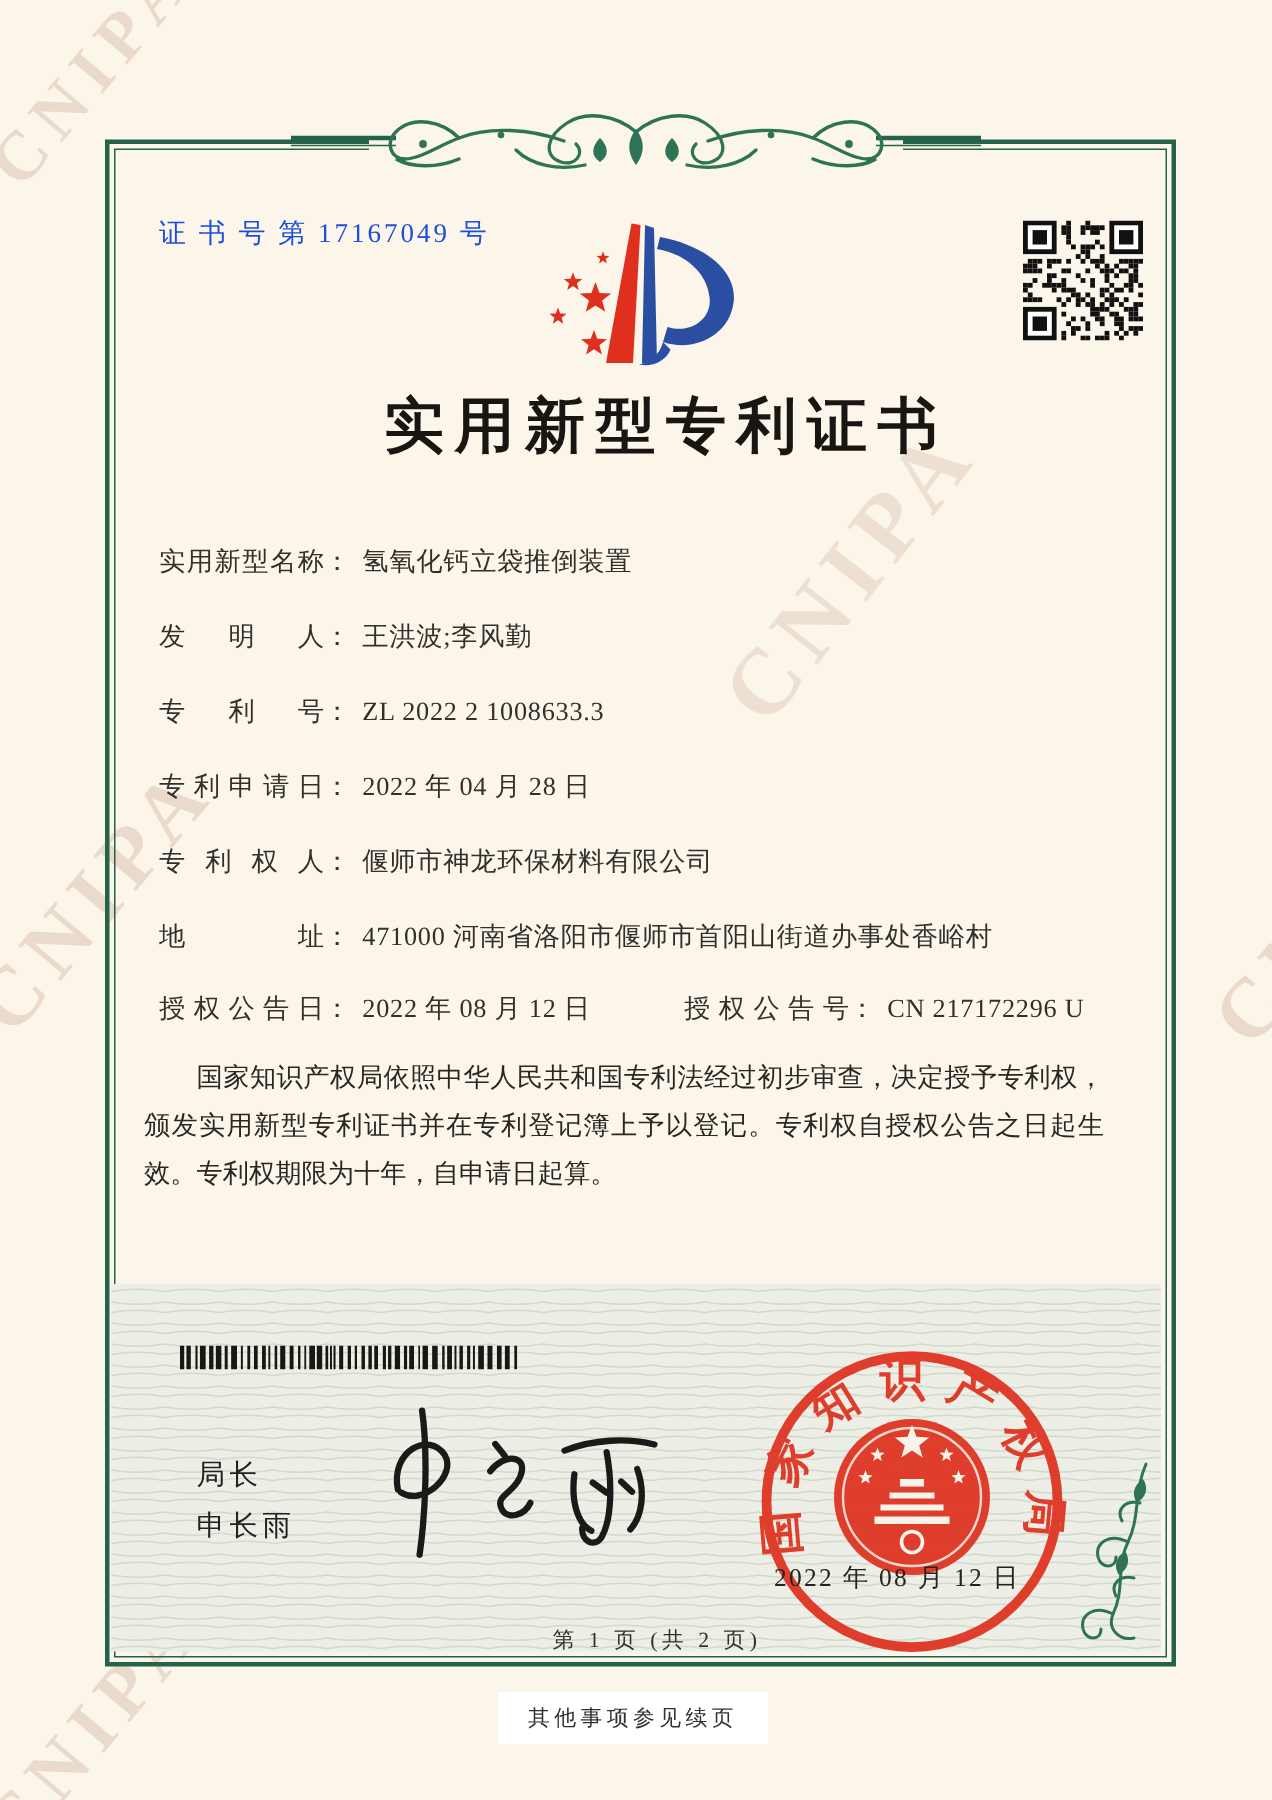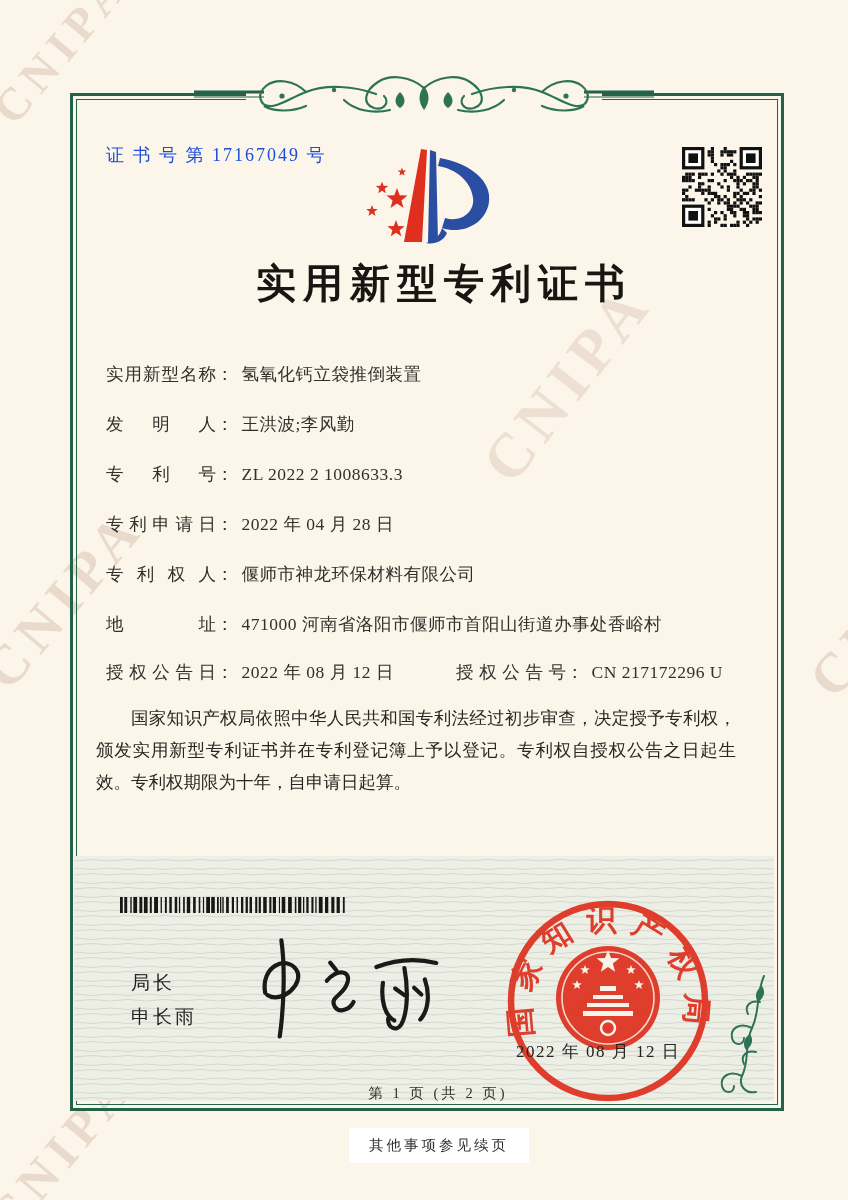--- a/index.html
+++ b/index.html
@@ -50,21 +50,21 @@
   .seal{position:absolute;left:497px;top:890px;width:222px;height:222px;opacity:0.92;}
   .seal-date{
     position:absolute;left:516px;top:1040px;font-size:17px;letter-spacing:1.5px;
     color:#262320;z-index:8;white-space:nowrap;
   }
   .page-info{
     position:absolute;left:70px;top:1084px;width:736px;text-align:center;
     font-size:14.5px;letter-spacing:3px;color:#33302c;z-index:9;
   }
   .note-box{
-    position:absolute;left:349px;top:1128px;background:#ffffff;
+    position:absolute;left:332px;top:1128px;background:#ffffff;
     padding:8px 20px;font-size:14.5px;letter-spacing:3px;color:#33302c;z-index:9;
   }
 </style>
 </head>
 <body>
 
 <div class="page">
 
   <div class="wm" style="left:-18px;top:100px;font-size:46px;transform:rotate(-50deg);">CNIPA</div>
   <div class="wm" style="left:468px;top:452px;font-size:62px;transform:rotate(-52deg);color:rgba(198,163,140,0.26);">CNIPA</div>

